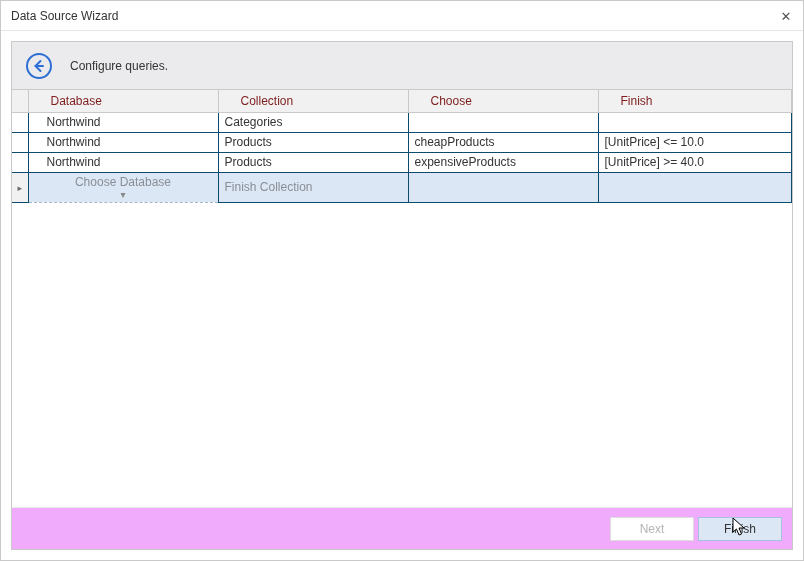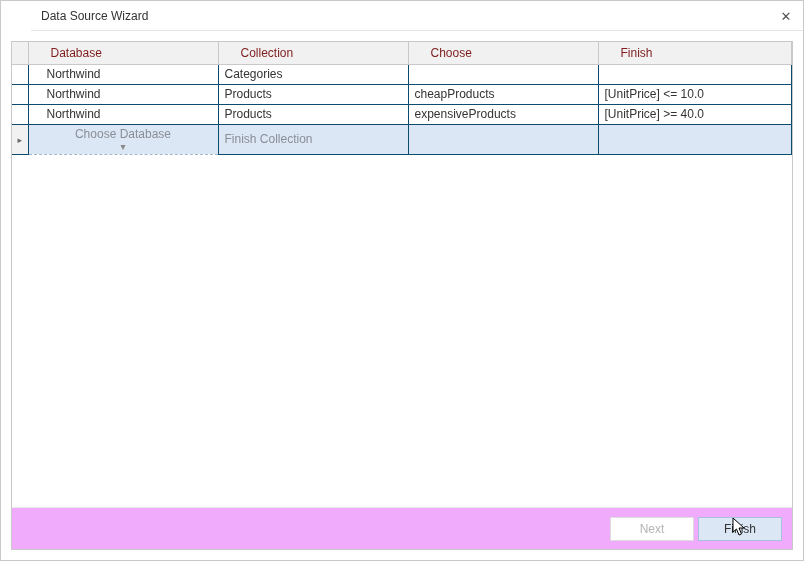--- a/index.html
+++ b/index.html
@@ -18,21 +18,20 @@
     position: relative;
   }
   .titlebar {
     height: 30px;
     display: flex;
     align-items: center;
     padding: 0 10px;
     background: #fff;
     border-bottom: 1px solid #e5e5e5;
     position: relative;
-    margin-left: 30px;
   }
   .titlebar .title {
     font-size: 12px;
     color: #333;
   }
   .titlebar .close {
     position: absolute;
     right: 8px; top: 6px;
     width: 18px; height: 18px;
     display: flex; align-items: center; justify-content: center;
@@ -179,20 +178,29 @@
   <div class="titlebar">
     <span class="title">Data Source Wizard</span>
     <span class="close">
       <span>✕</span>
     </span>
   </div>
 
   <div class="inner">
     <div class="panel">
 
+      <div class="panel-header">
+        <div class="back-circle">
+          <svg width="14" height="14" viewBox="0 0 14 14">
+            <path d="M8.5 2 L3.5 7 L8.5 12" fill="none" stroke="#2f6fd4" stroke-width="2" stroke-linecap="round" stroke-linejoin="round"></path>
+            <line x1="3.5" y1="7" x2="11" y2="7" stroke="#2f6fd4" stroke-width="2" stroke-linecap="round"></line>
+          </svg>
+        </div>
+        <span class="subtitle">Configure queries.</span>
+      </div>
 
       <div class="grid-wrap">
         <table class="grid">
           <colgroup>
             <col class="gutter">
               <col class="c-db">
               <col class="c-coll">
               <col class="c-alias">
               <col class="c-filter">
           </colgroup>

